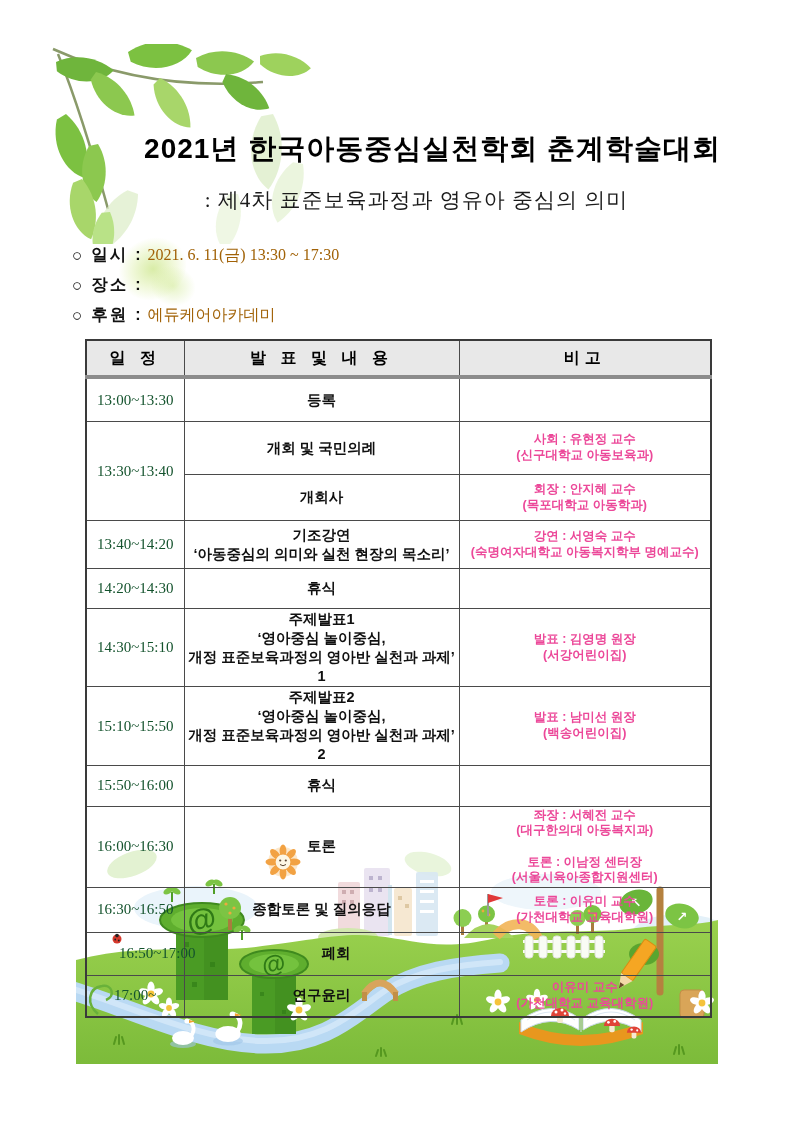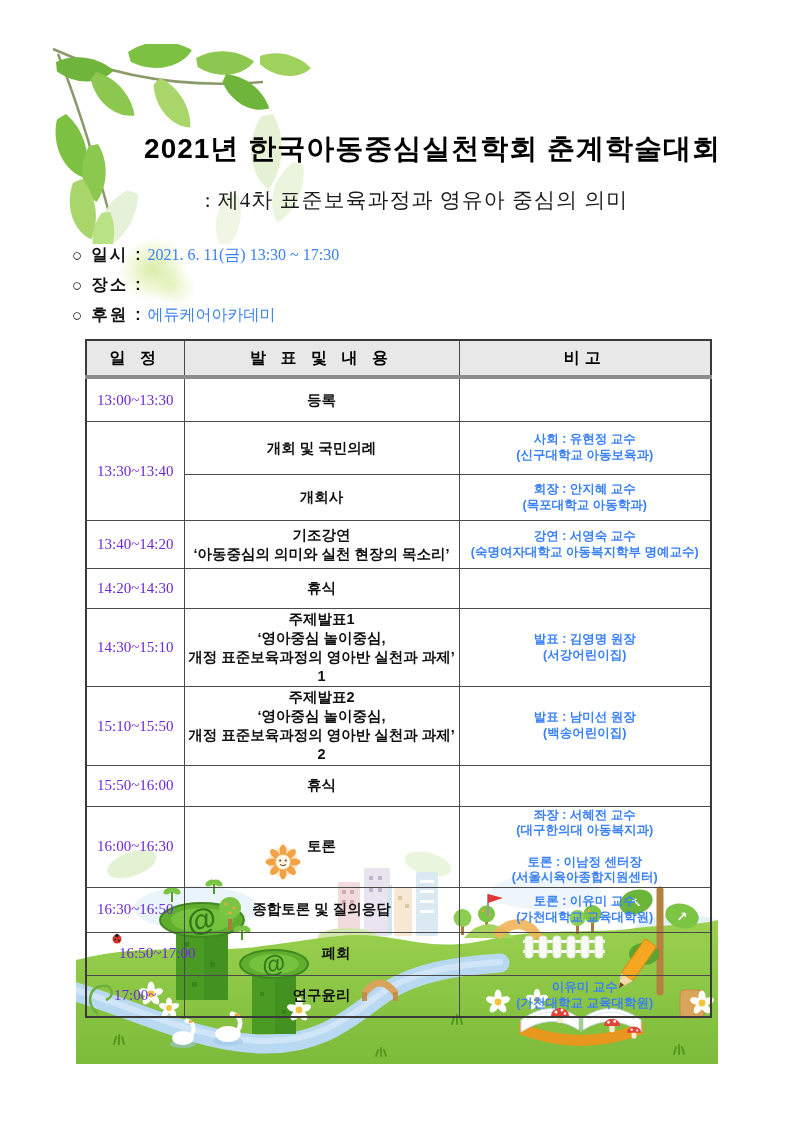--- a/index.html
+++ b/index.html
@@ -21,33 +21,33 @@
     text-align:center;font-size:28px;font-weight:800;letter-spacing:1px;color:#000;z-index:2;}
   .subtitle{position:absolute;top:186px;left:0;width:100%;text-align:center;z-index:2;
     font-family:"Liberation Serif","DejaVu Serif",serif;font-size:21px;letter-spacing:1px;color:#1b1b1b;padding-left:20px;}
 
   
   .info{position:absolute;top:240px;left:72px;z-index:2;}
   .info-row{display:flex;align-items:center;height:30px;}
   .info-bullet{font-size:17px;font-weight:700;margin-right:9px;line-height:1;}
   .info-label{font-weight:800;font-size:16.5px;letter-spacing:2px;}
   .info-sep{font-weight:800;margin:0 7px;font-size:16px;}
-  .info-value{font-family:"Liberation Serif","DejaVu Serif",serif;font-size:16px;color:#3b82f6;}
+  .info-value{font-family:"Liberation Serif","DejaVu Serif",serif;font-size:16px;color:#a16207;}
 
   
   table.schedule{position:absolute;left:85px;top:339px;width:625px;z-index:2;
     border-collapse:collapse;table-layout:fixed;background:transparent;
     border:2px solid #3a3a3a;}
   .schedule th,.schedule td{border:1px solid #4a4a4a;text-align:center;vertical-align:middle;
     padding:1px 3px;}
   .schedule thead th{background:#e8e8e8;font-weight:800;font-size:16px;letter-spacing:5px;
     height:32px;border-bottom:4px solid #8c8c8c;color:#000;}
-  .t-time{font-family:"Liberation Serif","DejaVu Serif",serif;font-size:15px;color:#6d28d9;}
+  .t-time{font-family:"Liberation Serif","DejaVu Serif",serif;font-size:15px;color:#14532d;}
   .t-content{font-size:14.5px;font-weight:600;white-space:pre-line;line-height:1.3;color:#101010;word-break:keep-all;}
-  .t-note{font-size:12.5px;font-weight:600;white-space:pre-line;line-height:1.25;color:#3b82f6;word-break:keep-all;}
+  .t-note{font-size:12.5px;font-weight:600;white-space:pre-line;line-height:1.25;color:#ec4899;word-break:keep-all;}
   tr.rh-a td{height:40px;} tr.rh-b td{height:50px;} tr.rh-c td{height:43px;}
   tr.rh-d td{height:45px;} tr.rh-e td{height:37px;} tr.rh-f td{height:69px;margin-top:20px;}
   tr.rh-g td{height:63px;} tr.rh-h td{height:38px;} tr.rh-i td{height:77px;}
   tr.rh-j td{height:42px;} tr.rh-k td{height:40px;padding-left:32px;} tr.rh-l td{height:38px;}
 </style>
 </head>
 <body>
 
 <div class="doc">
 

